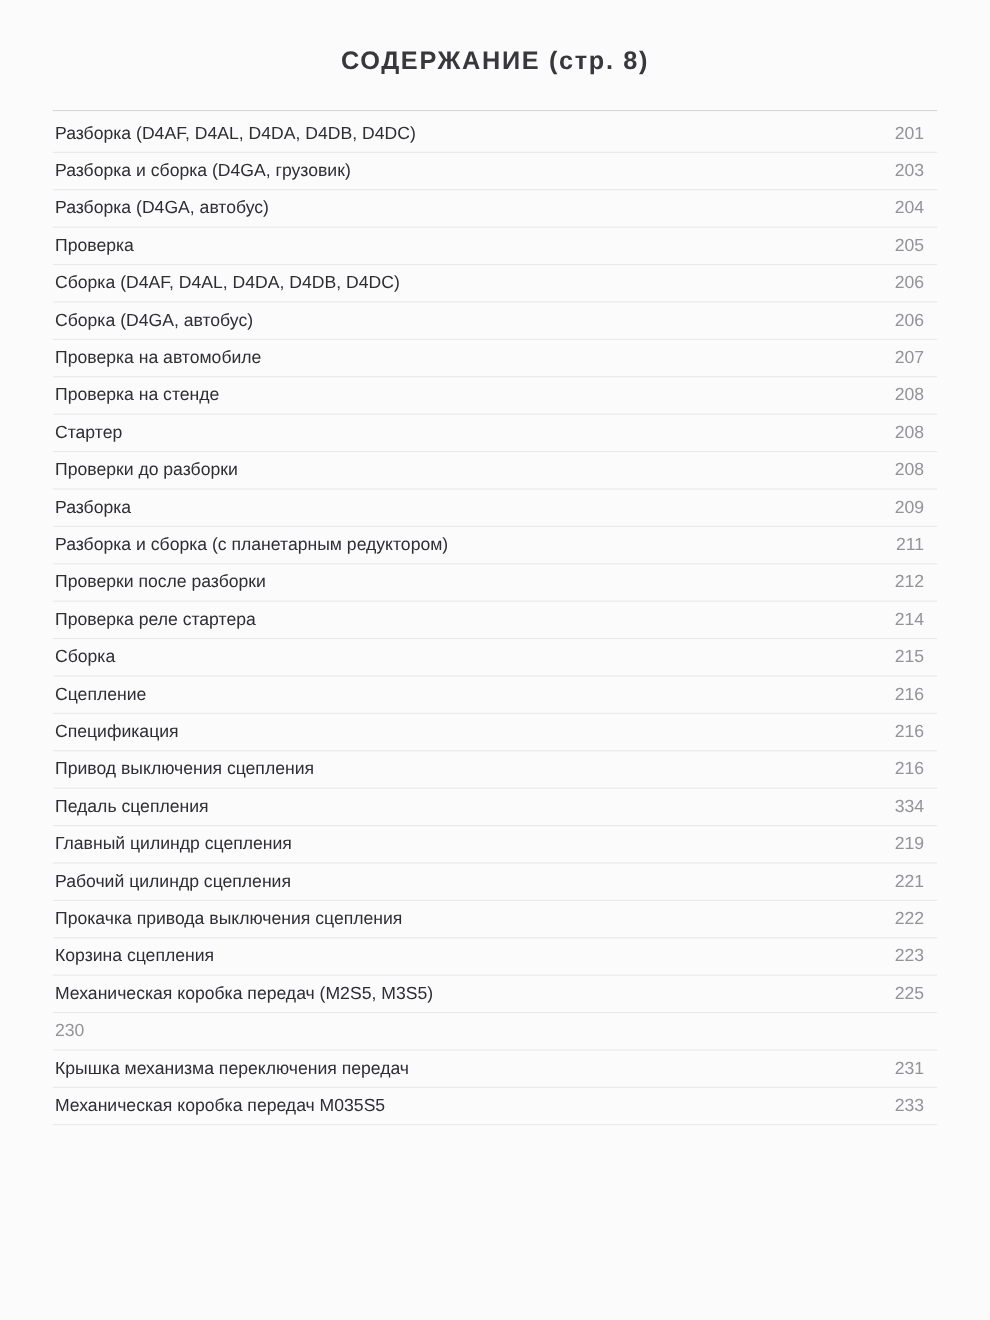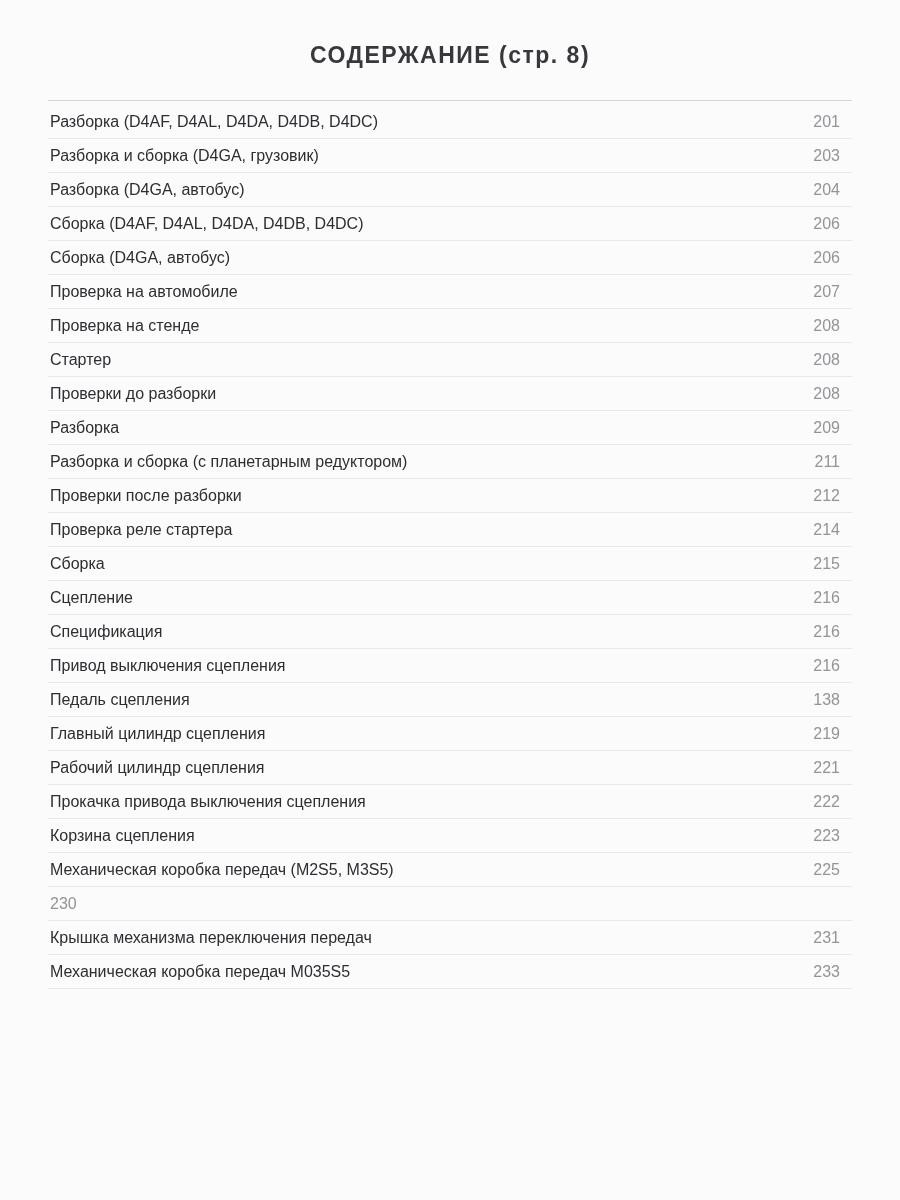--- a/index.html
+++ b/index.html
@@ -74,20 +74,24 @@
       </div>
       <div class="toc-row">
         <span class="toc-label">Разборка и сборка (D4GA, грузовик)</span>
         <span class="toc-page">203</span>
       </div>
       <div class="toc-row">
         <span class="toc-label">Разборка (D4GA, автобус)</span>
         <span class="toc-page">204</span>
       </div>
       <div class="toc-row">
+        <span class="toc-label">Проверка</span>
+        <span class="toc-page">205</span>
+      </div>
+      <div class="toc-row">
         <span class="toc-label">Сборка (D4AF, D4AL, D4DA, D4DB, D4DC)</span>
         <span class="toc-page">206</span>
       </div>
       <div class="toc-row">
         <span class="toc-label">Сборка (D4GA, автобус)</span>
         <span class="toc-page">206</span>
       </div>
       <div class="toc-row">
         <span class="toc-label">Проверка на автомобиле</span>
         <span class="toc-page">207</span>
@@ -131,21 +135,21 @@
       <div class="toc-row">
         <span class="toc-label">Спецификация</span>
         <span class="toc-page">216</span>
       </div>
       <div class="toc-row">
         <span class="toc-label">Привод выключения сцепления</span>
         <span class="toc-page">216</span>
       </div>
       <div class="toc-row">
         <span class="toc-label">Педаль сцепления</span>
-        <span class="toc-page">138</span>
+        <span class="toc-page">334</span>
       </div>
       <div class="toc-row">
         <span class="toc-label">Главный цилиндр сцепления</span>
         <span class="toc-page">219</span>
       </div>
       <div class="toc-row">
         <span class="toc-label">Рабочий цилиндр сцепления</span>
         <span class="toc-page">221</span>
       </div>
       <div class="toc-row">

